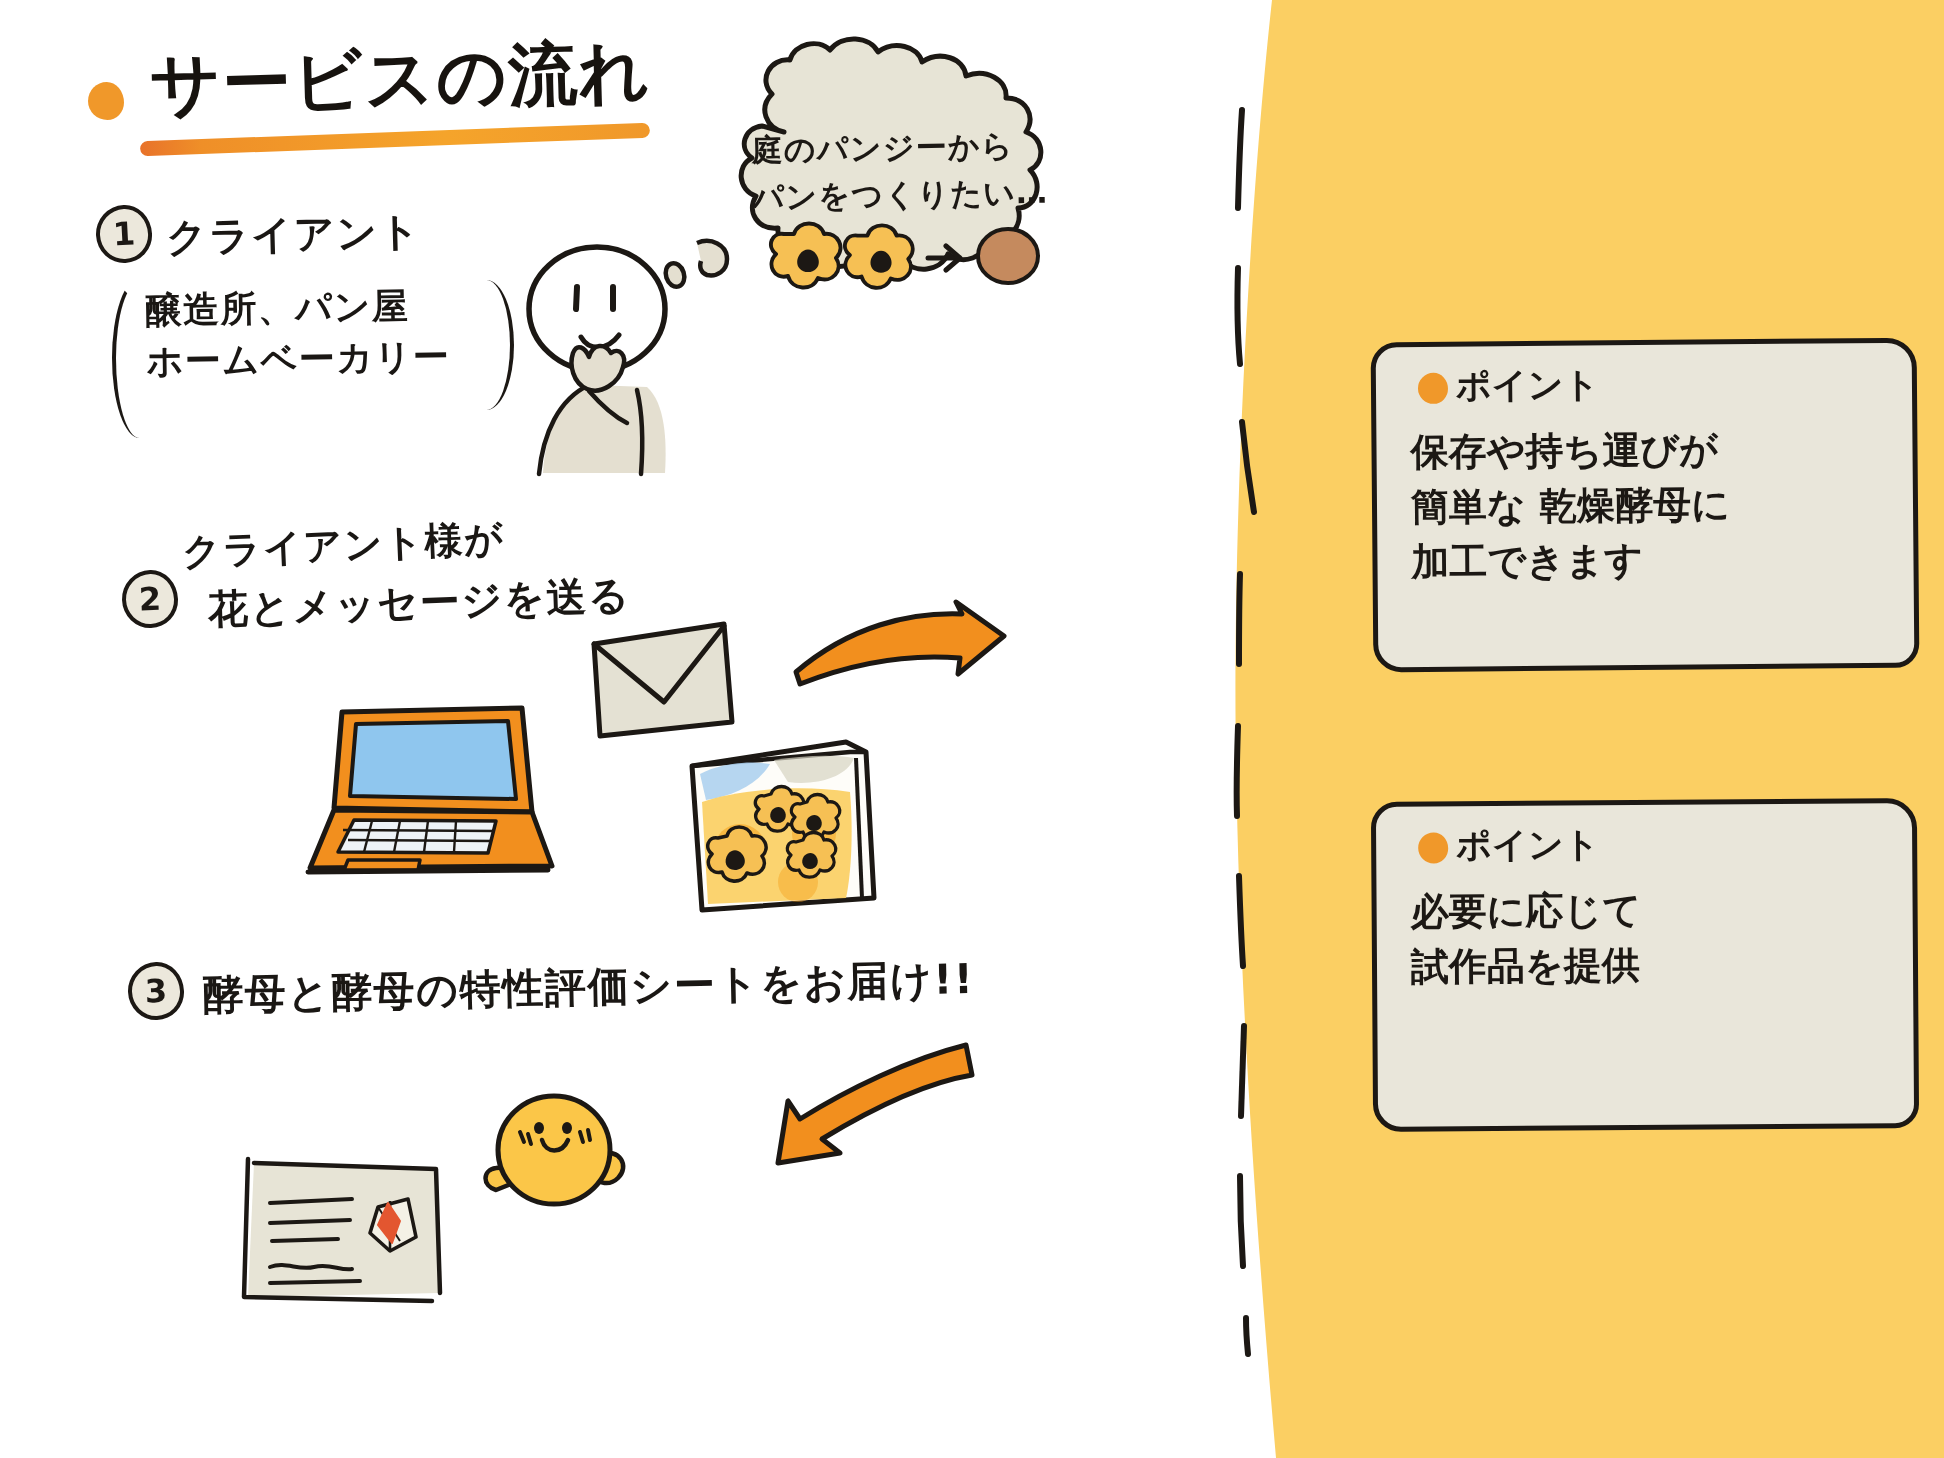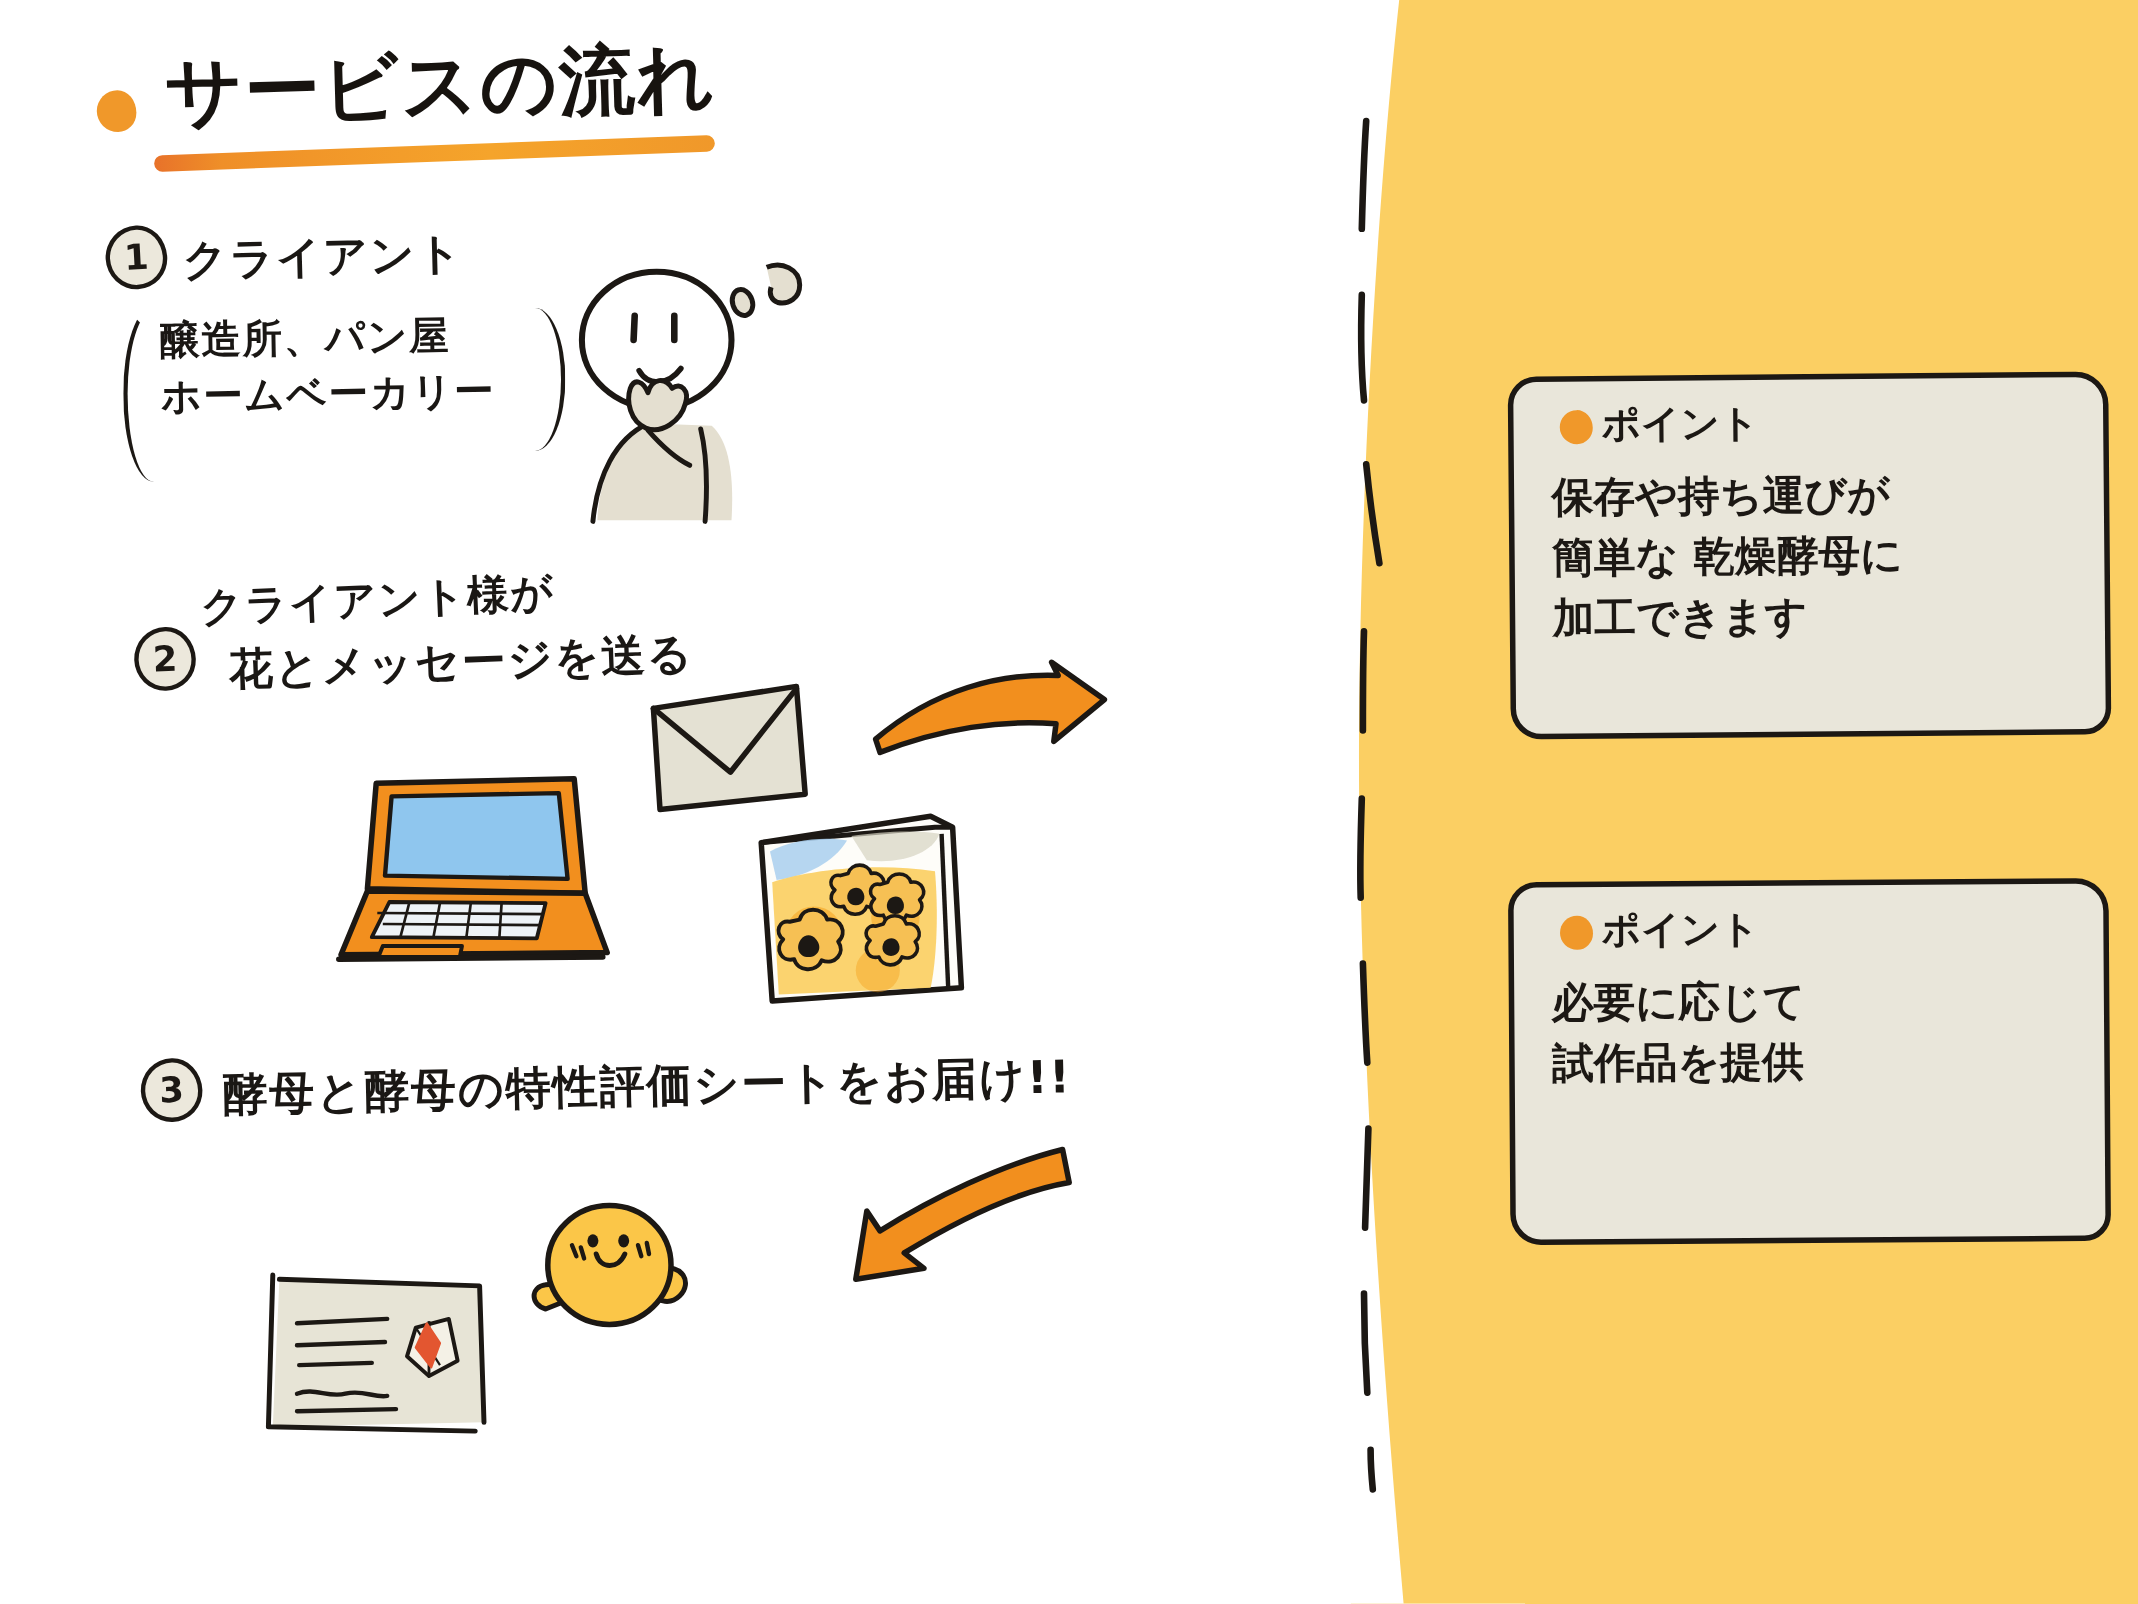--- a/index.html
+++ b/index.html
@@ -183,20 +183,63 @@
 
     <path d="M 66 112 C 74 126 92 126 104 110" stroke="#1c1814" stroke-width="5" fill="none" stroke-linecap="round"></path>
 
     <path d="M 58 128 C 62 118 70 122 74 132 C 78 118 90 118 96 128 C 104 122 112 130 108 142 C 104 158 86 170 72 164 C 58 158 54 140 58 128 Z" fill="#e4dfd0" stroke="#1c1814" stroke-width="4.5" stroke-linejoin="round"></path>
     <path d="M 74 166 C 88 182 100 192 112 198" stroke="#1c1814" stroke-width="4.5" fill="none" stroke-linecap="round"></path>
 
     <ellipse cx="160" cy="50" rx="9" ry="12" fill="#e4dfd0" stroke="#1c1814" stroke-width="4.5" transform="rotate(-18 160 50)"></ellipse>
     <path d="M 182 18 C 196 12 212 20 212 34 C 212 46 202 52 192 50 C 186 48 184 42 186 36" fill="#e4dfd0" stroke="#1c1814" stroke-width="4.5" stroke-linejoin="round"></path>
   </svg>
 
+  <div id="cloud">
+    <svg viewBox="0 0 400 290" style="position:absolute;left:0;top:0;width:400px;height:290px;">
+      <path d="M 66 92
+               C 48 88 40 68 54 54
+               C 40 40 52 18 72 20
+               C 76 4 100 -2 112 10
+               C 124 -6 152 -4 160 12
+               C 176 0 200 6 204 22
+               C 222 10 246 18 248 36
+               C 268 28 290 40 288 58
+               C 308 58 318 76 308 92
+               C 326 98 328 122 312 130
+               C 326 144 318 168 300 168
+               C 306 188 288 204 270 198
+               C 268 218 244 226 230 214
+               C 222 232 196 234 186 220
+               C 174 236 148 234 142 218
+               C 128 232 102 228 98 210
+               C 80 218 58 206 60 188
+               C 40 190 28 172 38 156
+               C 20 150 18 126 34 118
+               C 20 108 26 88 44 86
+               Z" fill="#e7e4d6" stroke="#1c1814" stroke-width="5" stroke-linejoin="round"></path>
+    </svg>
+    <div id="cloud-text" class="hand" style="position:absolute;white-space:pre-line;">庭のパンジーから
+パンをつくりたい…</div>
+
+    <svg style="position:absolute;left:46px;top:178px;width:90px;height:80px;" viewBox="0 0 90 80">
+      <path d="M 20 16 C 8 14 2 28 12 36 C 2 46 10 62 24 58 C 28 72 48 74 54 60 C 68 66 80 52 72 40 C 82 30 74 14 60 16 C 56 2 34 2 30 16 Z" fill="#f6c054" stroke="#1c1814" stroke-width="4" stroke-linejoin="round"></path>
+      <path d="M 36 36 C 30 44 34 54 44 54 C 54 54 58 44 52 36 C 48 30 40 30 36 36 Z" fill="#1c1814"></path>
+    </svg>
+    <svg style="position:absolute;left:120px;top:180px;width:88px;height:78px;" viewBox="0 0 90 80">
+      <path d="M 20 16 C 8 14 2 28 12 36 C 2 46 10 62 24 58 C 28 72 48 74 54 60 C 68 66 80 52 72 40 C 82 30 74 14 60 16 C 56 2 34 2 30 16 Z" fill="#f6c054" stroke="#1c1814" stroke-width="4" stroke-linejoin="round"></path>
+      <path d="M 36 36 C 30 44 34 54 44 54 C 54 54 58 44 52 36 C 48 30 40 30 36 36 Z" fill="#1c1814"></path>
+    </svg>
+    <svg style="position:absolute;left:206px;top:196px;width:46px;height:44px;" viewBox="0 0 46 44">
+      <path d="M 4 22 L 34 22" stroke="#1c1814" stroke-width="5" stroke-linecap="round"></path>
+      <path d="M 22 10 L 36 22 L 22 34" stroke="#1c1814" stroke-width="5" fill="none" stroke-linecap="round" stroke-linejoin="round"></path>
+    </svg>
+    <svg style="position:absolute;left:252px;top:182px;width:76px;height:70px;" viewBox="0 0 76 70">
+      <ellipse cx="38" cy="34" rx="30" ry="27" fill="#c58a5e" stroke="#1c1814" stroke-width="4"></ellipse>
+    </svg>
+  </div>
 
   <div class="step-badge" id="step2-badge">2</div>
   <div class="hand" id="step2-l1">クライアント様が</div>
   <div class="hand" id="step2-l2">花とメッセージを送る</div>
 
   <svg id="laptop" viewBox="0 0 260 190">
 
     <path d="M 34 108 L 42 12 L 222 8 L 232 112 Z" fill="#f28f1e" stroke="#1c1814" stroke-width="5" stroke-linejoin="round"></path>
     <path d="M 50 96 L 56 24 L 208 21 L 216 99 Z" fill="#8fc6ee" stroke="#1c1814" stroke-width="4" stroke-linejoin="round"></path>
 

